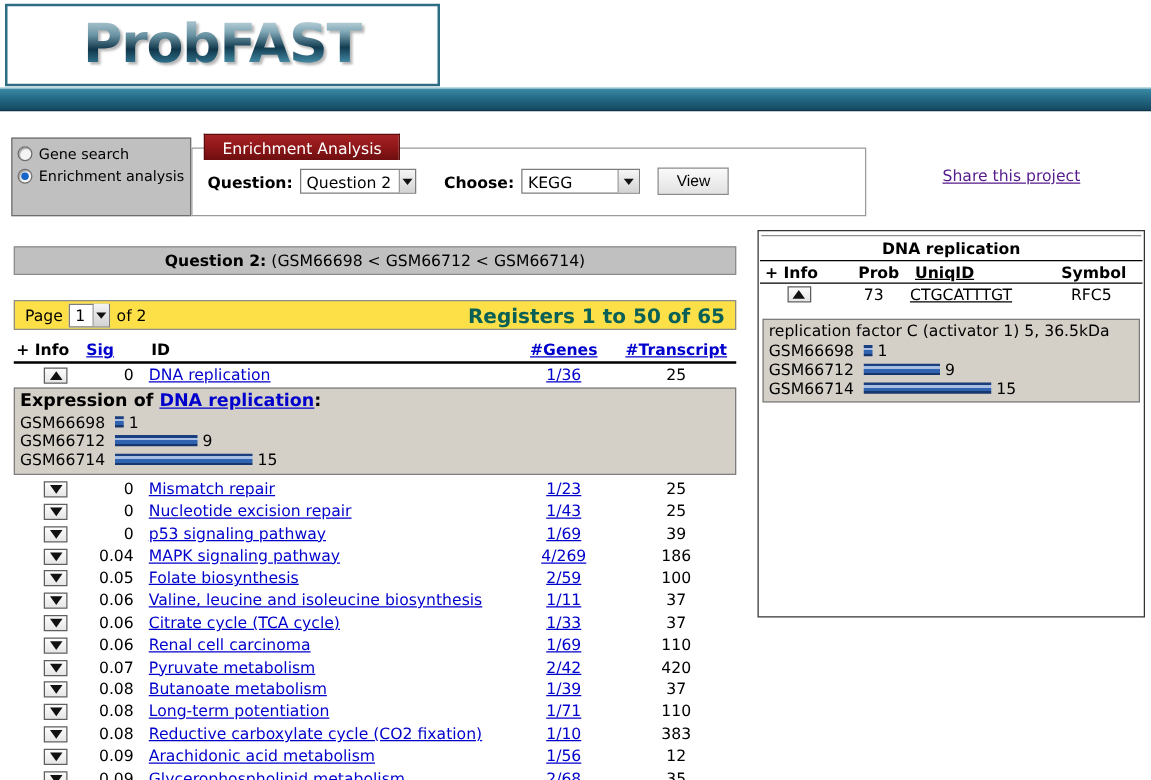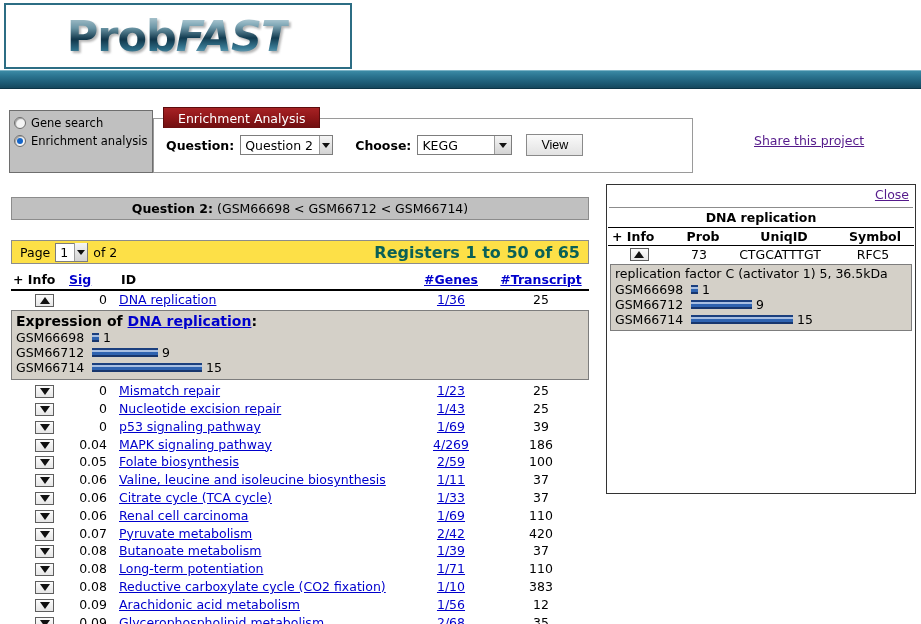--- a/index.html
+++ b/index.html
@@ -32,21 +32,20 @@
     line-height: 1;
   }
   .logo-prob {
     background: linear-gradient(180deg,#cfe0e6 0%,#6a94a4 35%,#10364a 58%,#2d6c86 78%,#9dc0cc 100%);
     -webkit-background-clip: text; background-clip: text;
     color: transparent;
     text-shadow: 0 0 0 rgba(0,0,0,0);
     filter: drop-shadow(2px 2px 1px rgba(120,120,120,.55));
   }
   .logo-fast {
-    font-style: italic;
     background: linear-gradient(180deg,#e8f1f4 0%,#7fa7b6 30%,#123c51 55%,#3a7c96 75%,#bcd6de 100%);
     -webkit-background-clip: text; background-clip: text;
     color: transparent;
     filter: drop-shadow(2px 2px 1px rgba(120,120,120,.55));
   }
 
   
   .navbar {
     position: absolute; left: 0; top: 70px;
     width: 921px; height: 19px;
@@ -300,34 +299,34 @@
     display: flex;
     font-weight: bold;
     font-size: 12.5px;
     border-top: 1px solid #000;
     border-bottom: 1px solid #000;
     padding: 1px 0;
     margin: 0 1px;
   }
   .rp-c1 { width: 62px; flex:0 0 62px; padding-left: 4px;}
   .rp-c2 { width: 58px; flex:0 0 58px; text-align: center; }
-  .rp-c3 { width: 104px; flex:0 0 104px; text-align: center; }
+  .rp-c3 { width: 104px; flex:0 0 104px; text-align: left; text-decoration: underline; }
   .rp-c4 { flex: 1 1 auto; text-align: center; }
   .rp-row {
     display: flex; align-items: center;
     height: 17px;
     margin: 0 1px;
   }
   .rp-row .rp-c1 { display:flex; justify-content:center; padding-left:0; }
   .rp-row .tri { margin-left: 0; }
   .rp-detail {
     background: #d4d0c8;
     border: 1px solid #7d7d7d;
     box-sizing: border-box;
-    margin: 1px 3px 0 3px;
+    margin: 11px 3px 0 3px;
     padding: 1px 4px 3px 4px;
   }
   .rp-desc { font-size: 12.5px; margin-bottom: 1px; }
 </style>
 </head>
 <body>
 
 <div id="root">
 
   <div class="logo-box">
@@ -518,23 +517,20 @@
           <span class="c-info"><span class="tri down"></span></span>
           <span class="c-sig">0.09</span>
           <span class="c-id"><a class="lnk" href="#">Glycerophospholipid metabolism</a></span>
           <span class="c-genes"><a class="lnk" href="#">2/68</a></span>
           <span class="c-tr">35</span>
         </div>
       </div>
   </div>
 
   <div class="right-panel">
-    <div class="rp-close">
-      <a href="#">Close</a>
-    </div>
     <div class="rp-title">DNA replication</div>
     <div class="rp-head">
       <span class="rp-c1">+ Info</span>
       <span class="rp-c2">Prob</span>
       <span class="rp-c3">UniqID</span>
       <span class="rp-c4">Symbol</span>
     </div>
     <div class="rp-row">
       <span class="rp-c1">
           <span class="tri up"></span>

